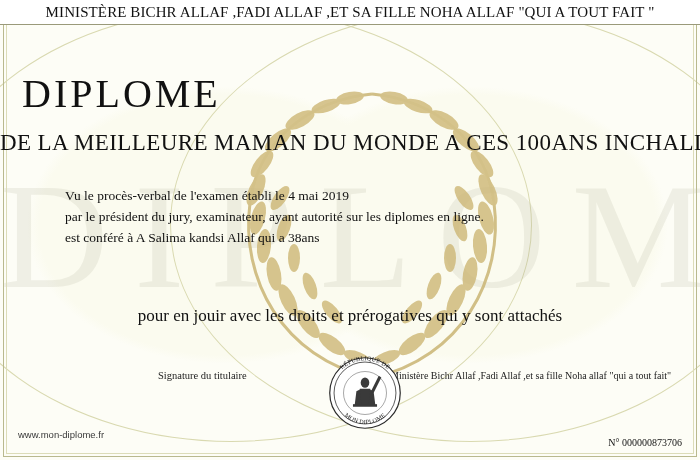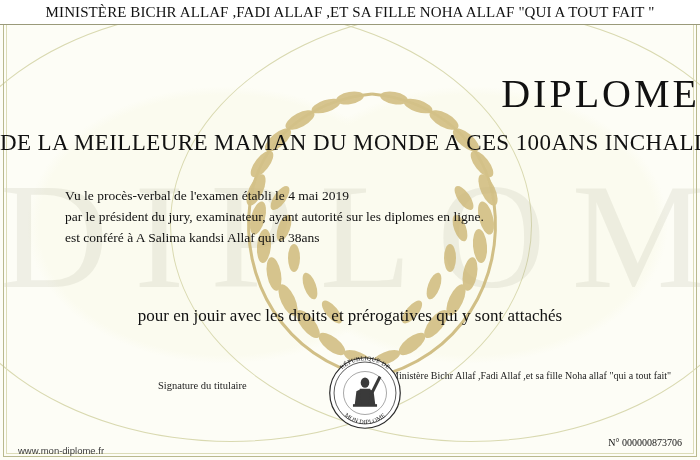--- a/index.html
+++ b/index.html
@@ -88,21 +88,21 @@
     color: #111;
   }
 
   
   .content { position: absolute; inset: 0; }
 
   .title {
     position: absolute;
     left: 0; right: 0;
     top: 70px;
-    text-align: right;
+    text-align: left;
     font-size: 40px;
     letter-spacing: 3px;
     color: #111;
     margin-left: 22px;
   }
   .subtitle {
     position: absolute;
     left: 0; right: 0;
     top: 130px;
     text-align: center;
@@ -131,21 +131,21 @@
     top: 306px;
     text-align: center;
     font-size: 17px;
     color: #111;
   }
 
   
   .sig-left {
     position: absolute;
     left: 158px;
-    top: 380px;
+    top: 370px;
     font-size: 10.5px;
     color: #222;
   }
   .sig-right {
     position: absolute;
     left: 390px;
     top: 370px;
     font-size: 10px;
     color: #222;
     white-space: nowrap;
@@ -157,21 +157,21 @@
     left: 322px;
     top: 350px;
     width: 86px;
     height: 86px;
   }
 
   
   .footer-left {
     position: absolute;
     left: 18px;
-    bottom: 4px;
+    bottom: 20px;
     font-size: 9.5px;
     color: #3a3a3a;
     font-family: "Liberation Sans", sans-serif;
   }
   .footer-right {
     position: absolute;
     right: 18px;
     bottom: 12px;
     font-size: 10px;
     color: #111;

